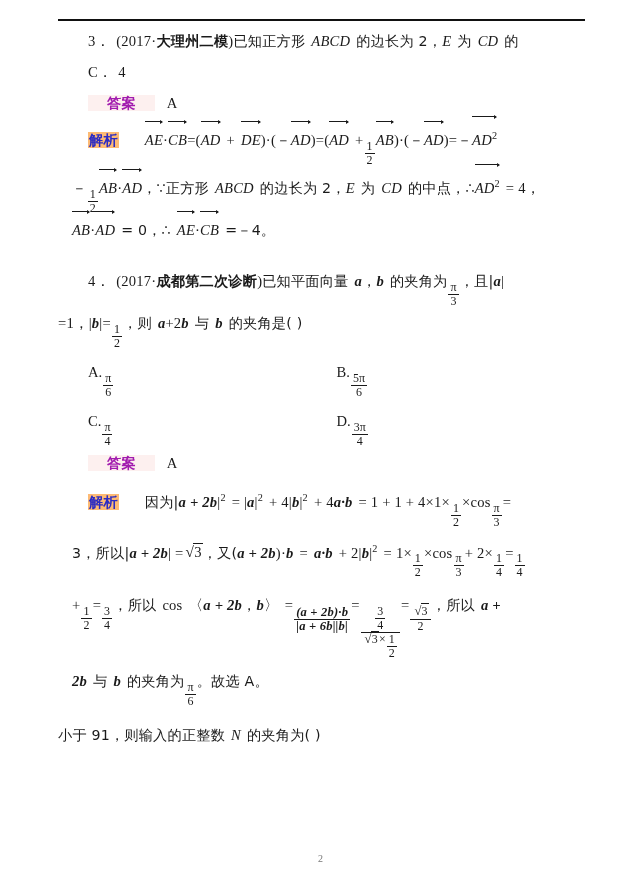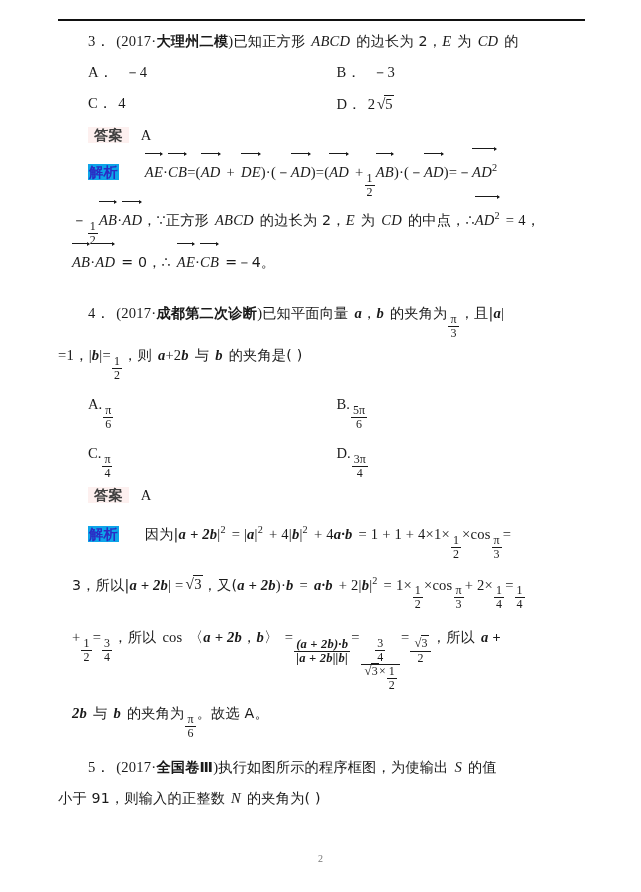--- a/index.html
+++ b/index.html
@@ -50,33 +50,33 @@
   .line.indent2 { padding-left: 14px; }
 
   .han { font-family: "DejaVu Sans", "Liberation Sans", sans-serif; font-size: 14.2px; }
   .hanb { font-family: "DejaVu Sans", "Liberation Sans", sans-serif; font-size: 14.2px; font-weight: bold; }
 
   .it { font-style: italic; }
   .bi { font-style: italic; font-weight: bold; }
 
   
   .tag-answer {
-    color: #404040;
+    color: #a21caf;
     font-family: "DejaVu Sans", "Liberation Sans", sans-serif;
     font-weight: bold;
     font-size: 14.2px;
     background: #fdf0ef;
-    padding: 0 6px;
+    padding: 0 19px;
   }
   .tag-analysis {
     color: #2b2bc4;
     font-family: "DejaVu Sans", "Liberation Sans", sans-serif;
     font-weight: bold;
     font-size: 14.2px;
-    background: #0ea5e9;
+    background: #fdba74;
     padding: 0 1px;
   }
   .tag-val { padding-left: 12px; }
 
   
   .opt-row {
     display: flex;
     font-size: 14.6px;
     line-height: 31px;
     padding-left: 30px;
@@ -164,28 +164,23 @@
 
   <div class="content">
 
     <div>
 
       <div class="line indent">
         <span>3．</span><span class="sp"></span><span>(2017·</span><span class="hanb">大理州二模</span><span>)</span><span class="han">已知正方形</span><span class="sp"></span><span class="it">ABCD</span><span class="sp"></span><span class="han">的边长为 2，</span><span class="it">E</span><span class="sp"></span><span class="han">为</span><span class="sp"></span><span class="it">CD</span><span class="sp"></span><span class="han">的</span>
       </div>
 
 
-      <div class="opt-row">
-        <div class="col"><span>A．</span><span class="sp2"></span><span>－4</span></div>
-        <div class="col"><span>B．</span><span class="sp2"></span><span>－3</span></div>
-      </div>
 
       <div class="opt-row">
         <div class="col"><span>C．</span><span class="sp"></span><span>4</span></div>
-        <div class="col"><span>D．</span><span class="sp"></span><span>2</span><span class="rad"><span class="sign">√</span><span class="body">5</span></span></div>
       </div>
 
       <div class="line indent">
         <span class="tag-answer">答案</span><span class="tag-val">A</span>
       </div>
 
       <div class="line indent">
         <span class="tag-analysis">解析</span><span class="sp3"></span><span class="vec">AE</span><span>·</span><span class="vec">CB</span><span>=(</span><span class="vec">AD</span><span class="sp"></span><span>+</span><span class="sp"></span><span class="vec">DE</span><span>)·(－</span><span class="vec">AD</span><span>)=(</span><span class="vec">AD</span><span class="sp"></span><span>+</span><span class="frac">
             <span class="num">1</span>
             <span class="den">2</span>
@@ -276,21 +271,21 @@
 
       <div class="line indent2" style="line-height:52px">
         <span>+</span><span class="frac">
             <span class="num">1</span>
             <span class="den">2</span>
           </span><span>=</span><span class="frac">
             <span class="num">3</span>
             <span class="den">4</span>
           </span><span class="han">，所以</span><span class="sp"></span><span>cos</span><span class="sp"></span><span>〈</span><span class="bi">a + 2b</span><span class="han">，</span><span class="bi">b</span><span>〉</span><span class="sp"></span><span>=</span><span class="frac" style="font-size:0.86em">
             <span class="num bi">(a + 2b)·b</span>
-            <span class="den bi">|a + 2b||b|</span>
+            <span class="den bi">|a + 6b||b|</span>
           </span><span>=</span><span class="frac">
             <span class="num"><span class="frac" style="font-size:1em;vertical-align:0">
                 <span class="num">3</span>
                 <span class="den">4</span>
               </span></span>
             <span class="den"><span class="rad"><span class="sign">√</span><span class="body">3</span></span><span>×</span><span class="frac" style="font-size:1em;vertical-align:0">
                 <span class="num">1</span>
                 <span class="den">2</span>
               </span></span>
           </span><span>=</span><span class="frac">
@@ -303,23 +298,20 @@
         <span class="bi">2b</span><span class="sp"></span><span class="han">与</span><span class="sp"></span><span class="bi">b</span><span class="sp"></span><span class="han">的夹角为</span><span class="frac">
             <span class="num">π</span>
             <span class="den">6</span>
           </span><span class="han">。故选 A。</span>
       </div>
     </div>
 
     <div class="gap-s"></div>
 
     <div>
-      <div class="line indent">
-        <span>5．</span><span class="sp"></span><span>(2017·</span><span class="hanb">全国卷Ⅲ</span><span>)</span><span class="han">执行如图所示的程序框图，为使输出</span><span class="sp"></span><span class="it">S</span><span class="sp"></span><span class="han">的值</span>
-      </div>
       <div class="line">
         <span class="han">小于 91，则输入的正整数</span><span class="sp"></span><span class="it">N</span><span class="sp"></span><span class="han">的夹角为(       )</span>
       </div>
     </div>
 
   </div>
 
   <div class="pagenum">2</div>
 </div>
 

